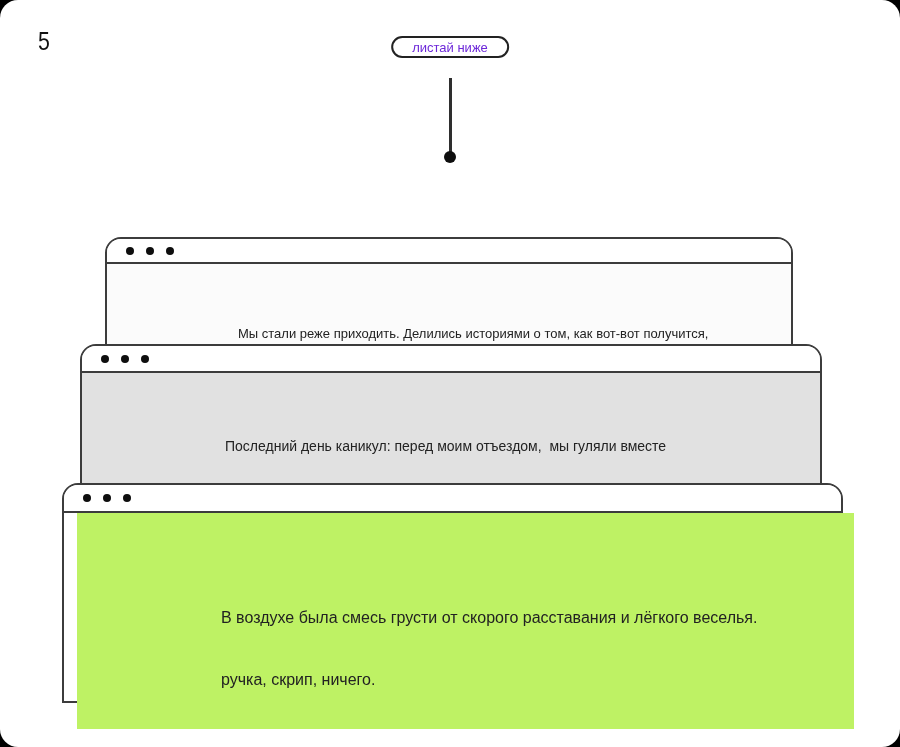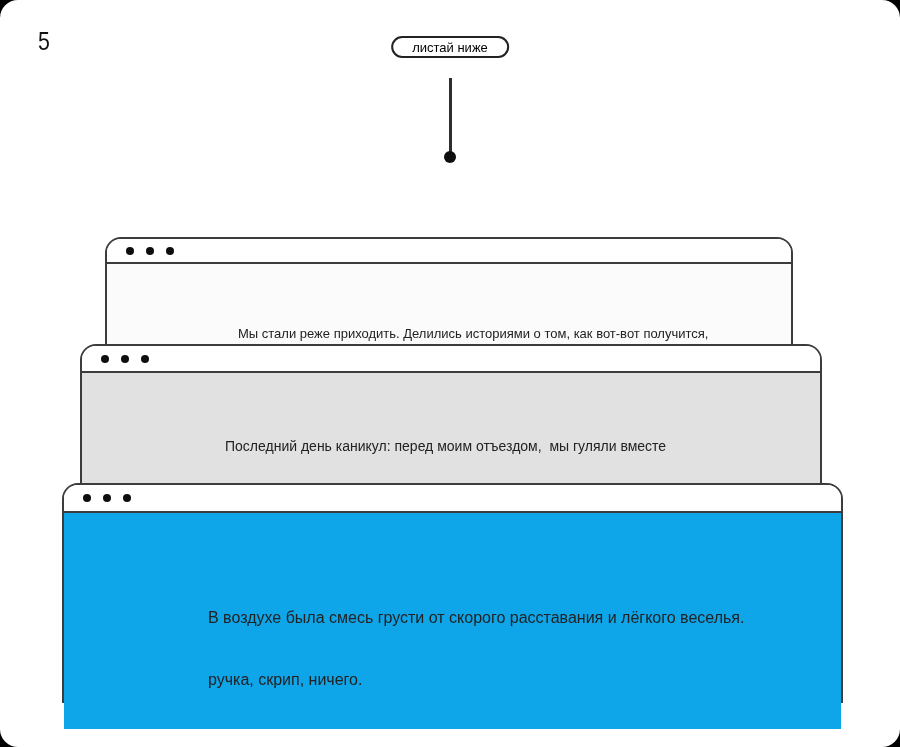--- a/index.html
+++ b/index.html
@@ -30,21 +30,21 @@
   
   .scroll-pill {
     position: absolute; left: 450px; top: 36px;
     transform: translateX(-50%);
     height: 22px;
     padding: 0 19px;
     border: 2px solid #222;
     border-radius: 12px;
     background: #fff;
     display: flex; align-items: center; justify-content: center;
-    font-size: 13px; color: #000000;
+    font-size: 13px; color: #6d28d9;
     white-space: nowrap;
     cursor: pointer;
   }
 
   
   .connector-line {
     position: absolute; left: 449px; top: 78px;
     width: 2.5px; height: 76px;
     background: #2e2e2e;
   }
@@ -87,21 +87,21 @@
   .card-1 .card-body { background: #fbfbfb; }
   .card-1 .card-text { padding: 26px 0 0 131px; font-size: 13px; line-height: 17.5px; }
 
   .card-2 { left: 80px; top: 344px; width: 742px; height: 162px; z-index: 2; }
   .card-2 .card-header { height: 27px; }
   .card-2 .card-body { background: #e1e1e1; }
   .card-2 .card-text { padding: 27px 0 0 143px; font-size: 14px; line-height: 18.5px; }
 
   .card-3 { left: 62px; top: 483px; width: 781px; height: 220px; z-index: 3; border-radius: 16px 16px 0 0; }
   .card-3 .card-header { height: 28px; }
-  .card-3 .card-body { background: #0ea5e9; }
+  .card-3 .card-body { background: #bef264; margin-left: 13px; }
   .card-3 .card-text { padding: 54px 0 0 144px; font-size: 16px; line-height: 20.5px; }
 </style>
 </head>
 <body>
 
 <div class="page">
 
   <div class="page-number">5</div>
 
   <div class="scroll-pill">

